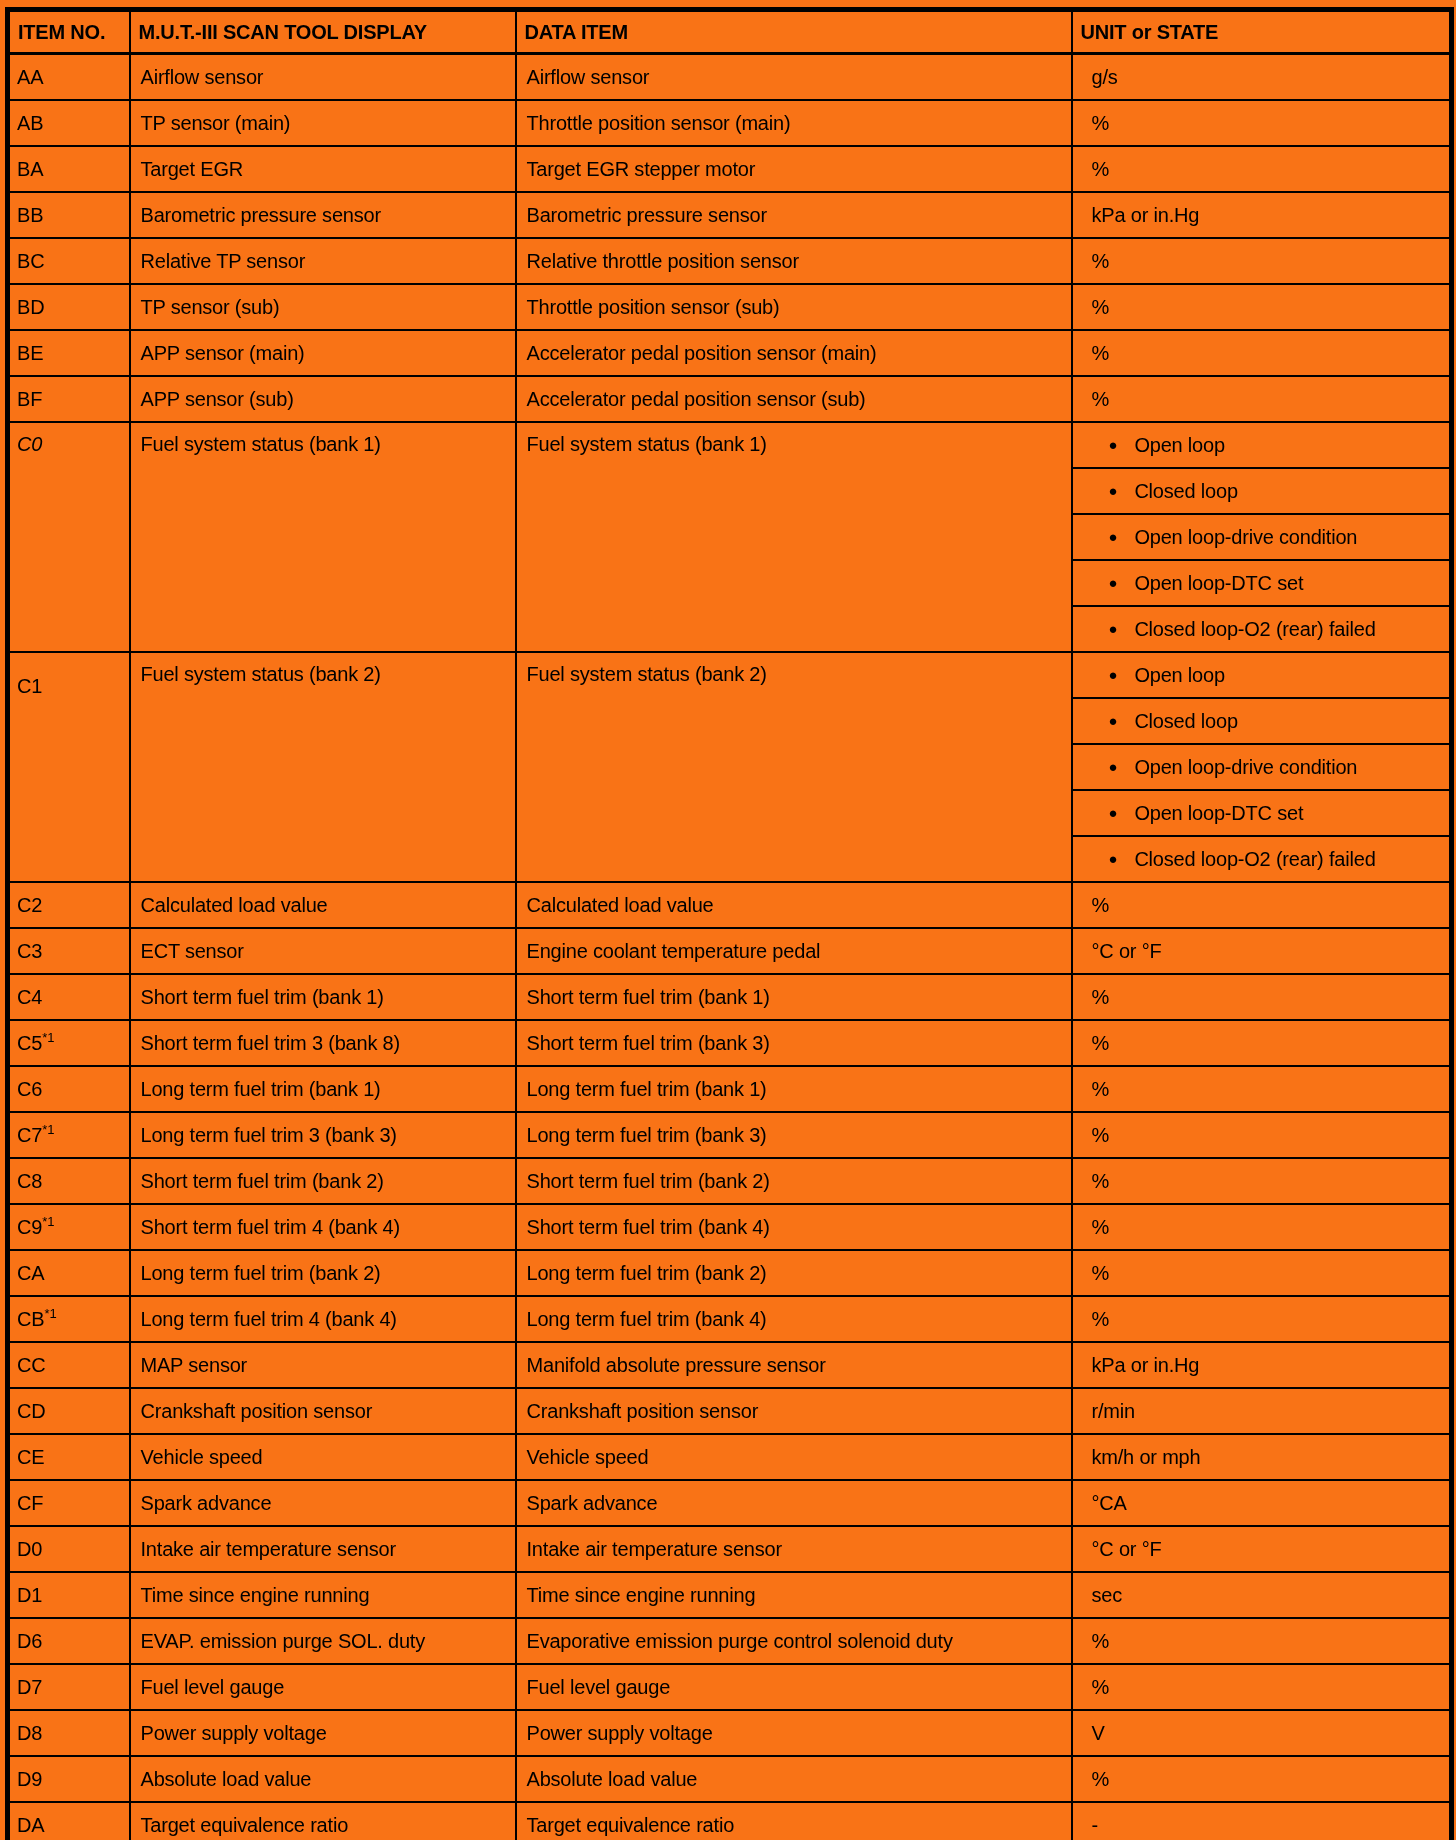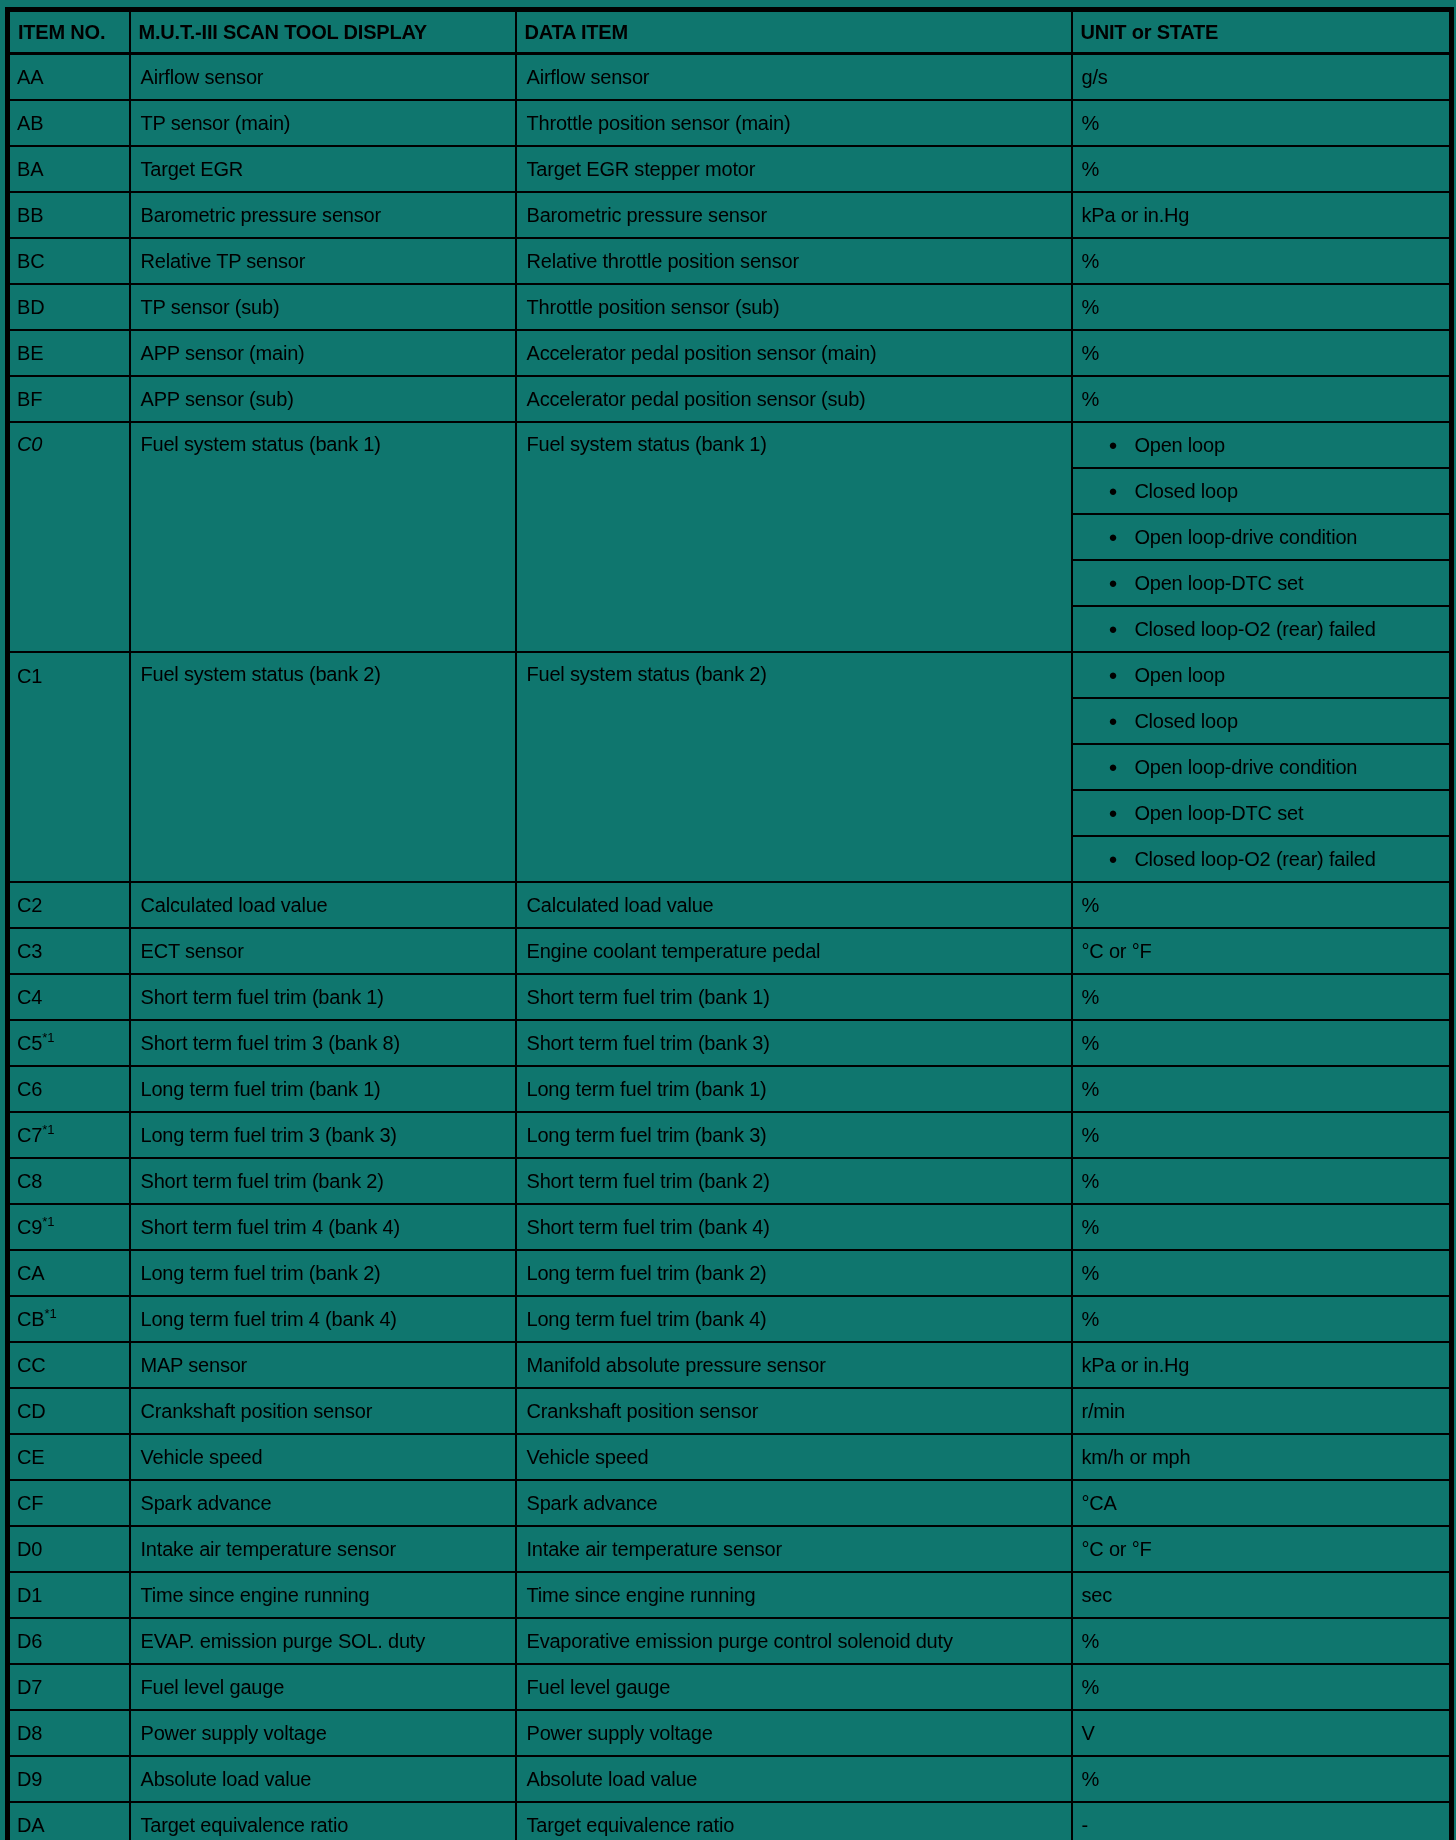--- a/index.html
+++ b/index.html
@@ -9,21 +9,21 @@
     width: 1456px;
     height: 1840px;
     overflow: hidden;
     font-family: "Liberation Sans", sans-serif;
     color: #000000;
   }
   .page {
     position: relative;
     width: 1456px;
     height: 1840px;
-    background: #0f766e;
+    background: #f97316;
   }
   table.data-table {
     position: absolute;
     left: 5px;
     top: 7px;
     width: 1444px;
     height: 1824px;
     border-collapse: collapse;
     table-layout: fixed;
     border: 5px solid #000000;
@@ -43,21 +43,21 @@
   thead th {
     font-weight: bold;
     height: 36px;
     border-bottom: 3px solid #000000;
     white-space: nowrap;
   }
   tbody td { height: 40px; }
   td.col-item { padding-left: 7px; white-space: nowrap; }
   td.col-display { padding-left: 10px; }
   td.col-data { padding-left: 10px; }
-  td.col-unit { padding-left: 9px; }
+  td.col-unit { padding-left: 19px; }
   td.col-state { padding-left: 36px; white-space: nowrap; }
   sup.fn {
     font-size: 13px;
     letter-spacing: 0;
     vertical-align: super;
     line-height: 0;
   }
   .bullet {
     display: inline-block;
     font-size: 15px;
@@ -146,21 +146,21 @@
         <tr>
           <td class="col-state"><span class="bullet">●</span><span>Open loop-drive condition</span></td>
         </tr>
         <tr>
           <td class="col-state"><span class="bullet">●</span><span>Open loop-DTC set</span></td>
         </tr>
         <tr>
           <td class="col-state"><span class="bullet">●</span><span>Closed loop-O2 (rear) failed</span></td>
         </tr>
         <tr>
-          <td class="col-item" rowspan="5" style="vertical-align: top; padding-top: 12px;">C1</td>
+          <td class="col-item" rowspan="5" style="vertical-align: top; padding-top: 22px;">C1</td>
           <td class="col-display" rowspan="5" style="vertical-align: top; padding-top: 10px;">Fuel system status (bank 2)</td>
           <td class="col-data" rowspan="5" style="vertical-align: top; padding-top: 10px;">Fuel system status (bank 2)</td>
           <td class="col-state"><span class="bullet">●</span><span>Open loop</span></td>
         </tr>
         <tr>
           <td class="col-state"><span class="bullet">●</span><span>Closed loop</span></td>
         </tr>
         <tr>
           <td class="col-state"><span class="bullet">●</span><span>Open loop-drive condition</span></td>
         </tr>

